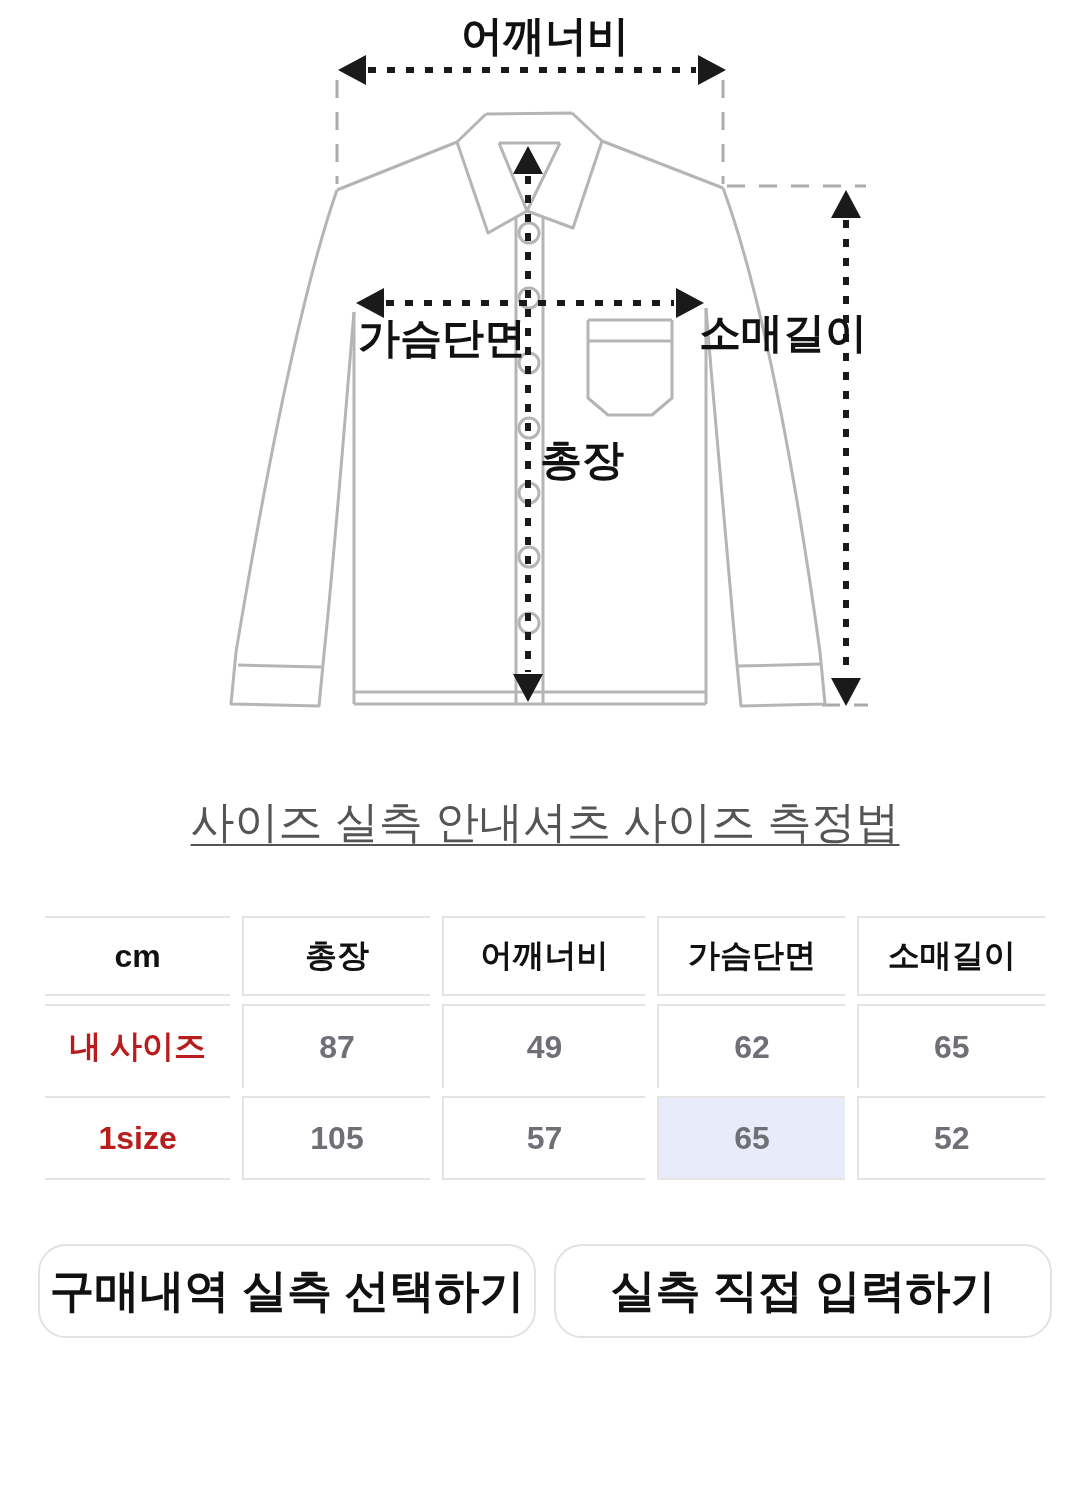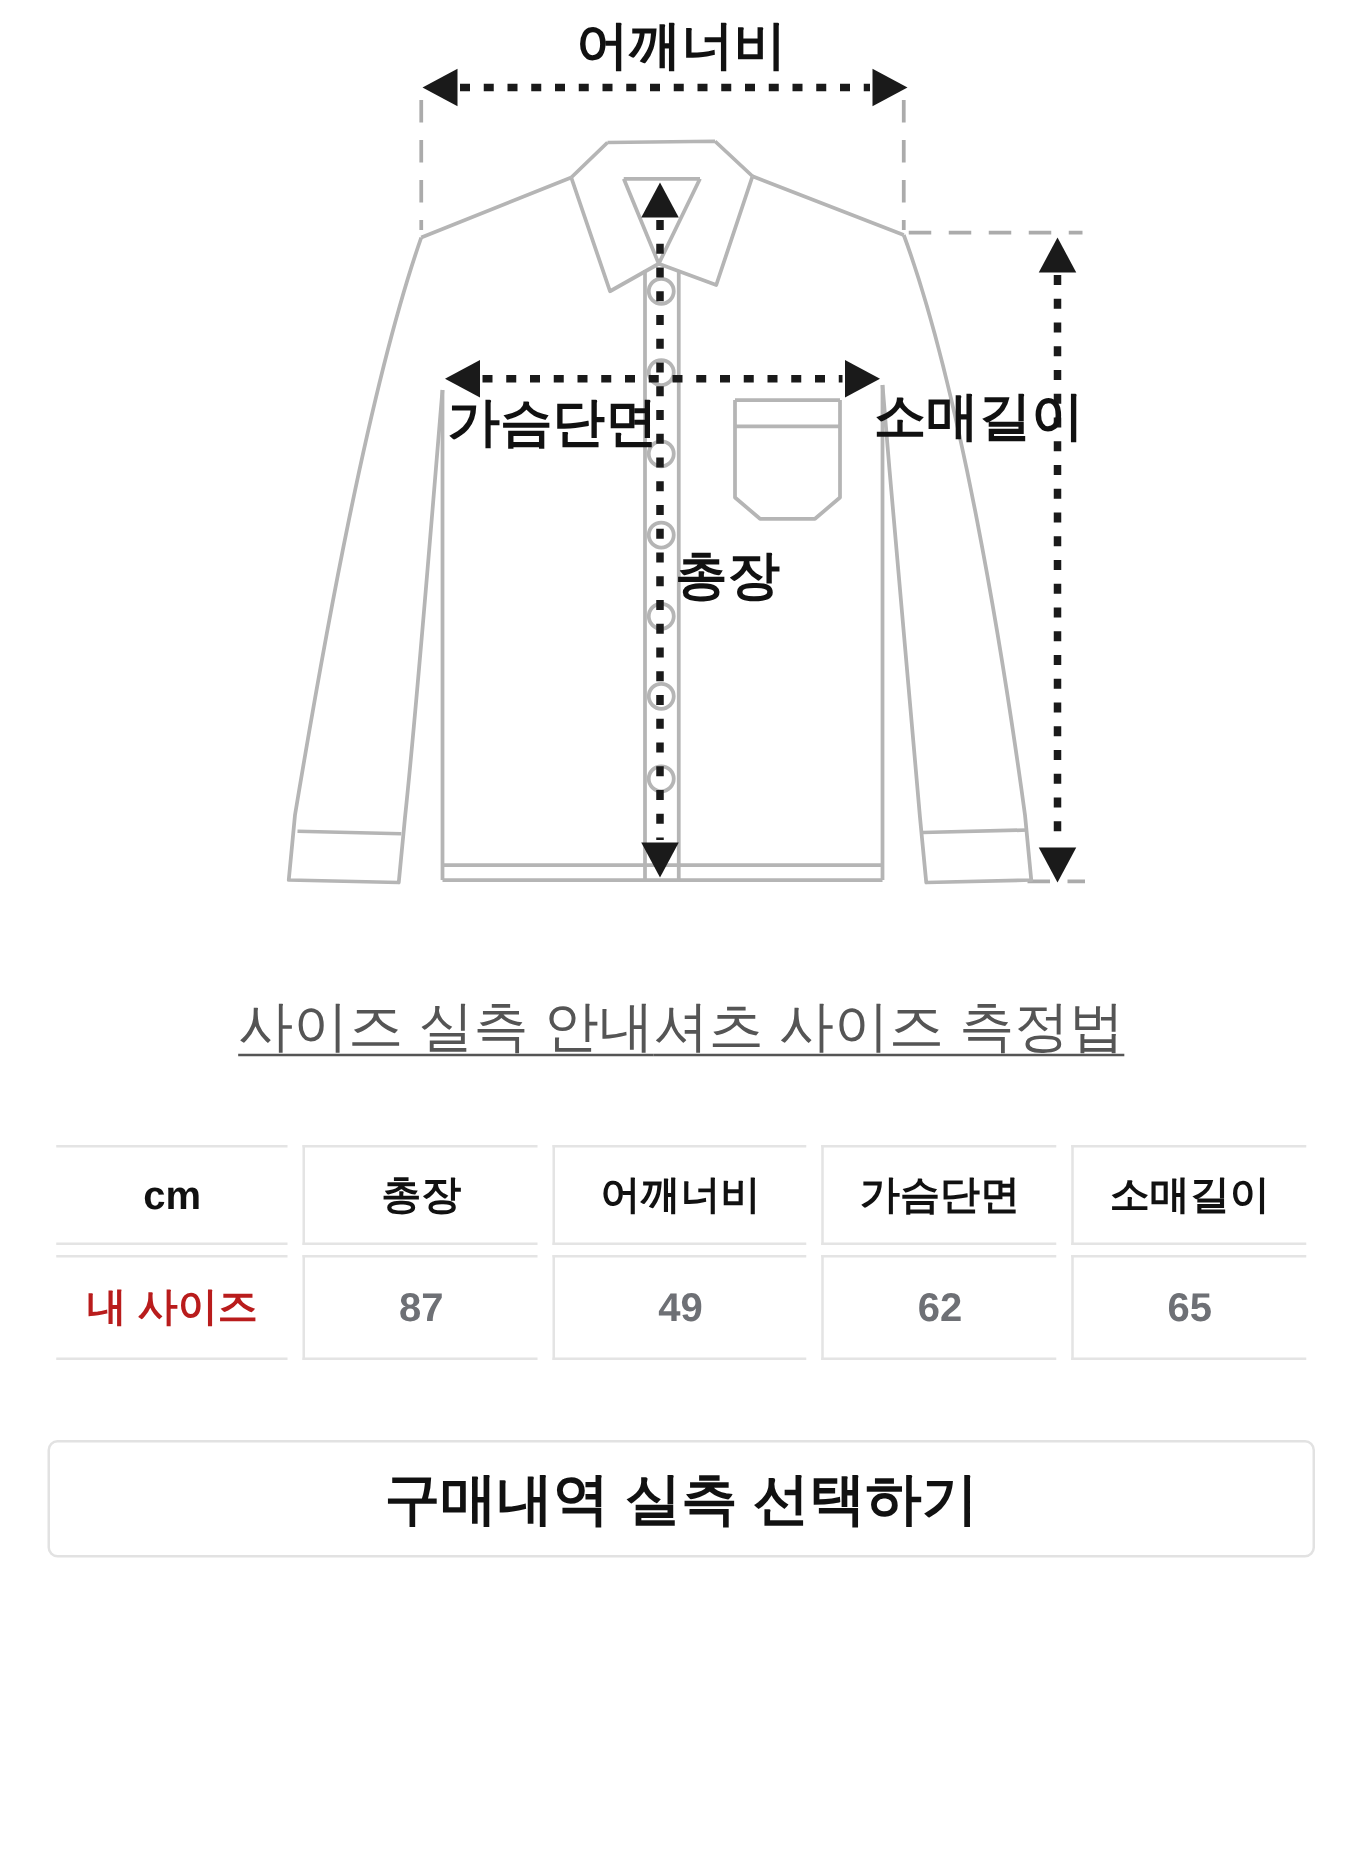--- a/index.html
+++ b/index.html
@@ -34,21 +34,21 @@
   .size-table tbody th { font-weight:700; color:#b91c1c; }
   .size-table td { color:#6e7075; font-weight:700; }
   .size-table th:not(:first-child), .size-table td { border-left:2px solid #e4e4e4; }
   .size-table tr:last-child th, .size-table tr:last-child td { border-bottom:2px solid #e4e4e4; }
   .col-cm { width:183px; } .col-a { width:185px; } .col-b { width:201px; }
   .col-c { width:185px; } .col-d { width:186px; }
 
   
   .buttons-row { margin:56px 38px 0 38px; display:flex; gap:18px; }
   .action-button {
-    flex:1; height:94px; background:#fff; border:2px solid #e2e2e2; border-radius:8px;
+    flex:1; height:94px; background:#fff; border:2px solid #e2e2e2; border-radius:28px;
     font-family:inherit; font-size:45px; font-weight:600; color:#111;
     display:flex; align-items:center; justify-content:center; cursor:pointer;
   }
 </style>
 </head>
 <body>
 
 <div class="page">
 
   <div class="diagram">
@@ -147,20 +147,28 @@
       </tr>
     </thead>
     <tbody>
       <tr>
         <th>내 사이즈</th>
         <td>87</td>
         <td>49</td>
         <td>62</td>
         <td>65</td>
       </tr>
+      <tr>
+        <th>1size</th>
+        <td>105</td>
+        <td>57</td>
+        <td style="background: rgb(232, 235, 249);">65</td>
+        <td>52</td>
+      </tr>
     </tbody>
   </table>
 
   <div class="buttons-row">
     <button class="action-button">구매내역 실측 선택하기</button>
+    <button class="action-button">실측 직접 입력하기</button>
   </div>
 
 </div>
 
 </body></html>

